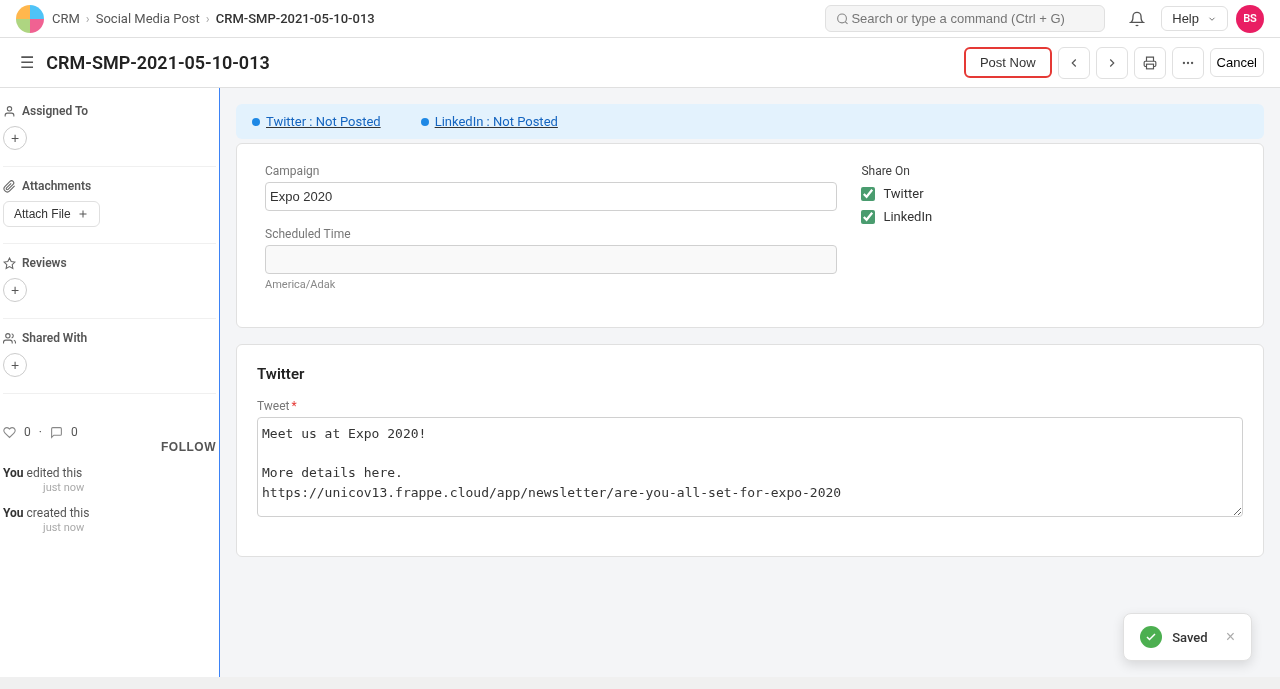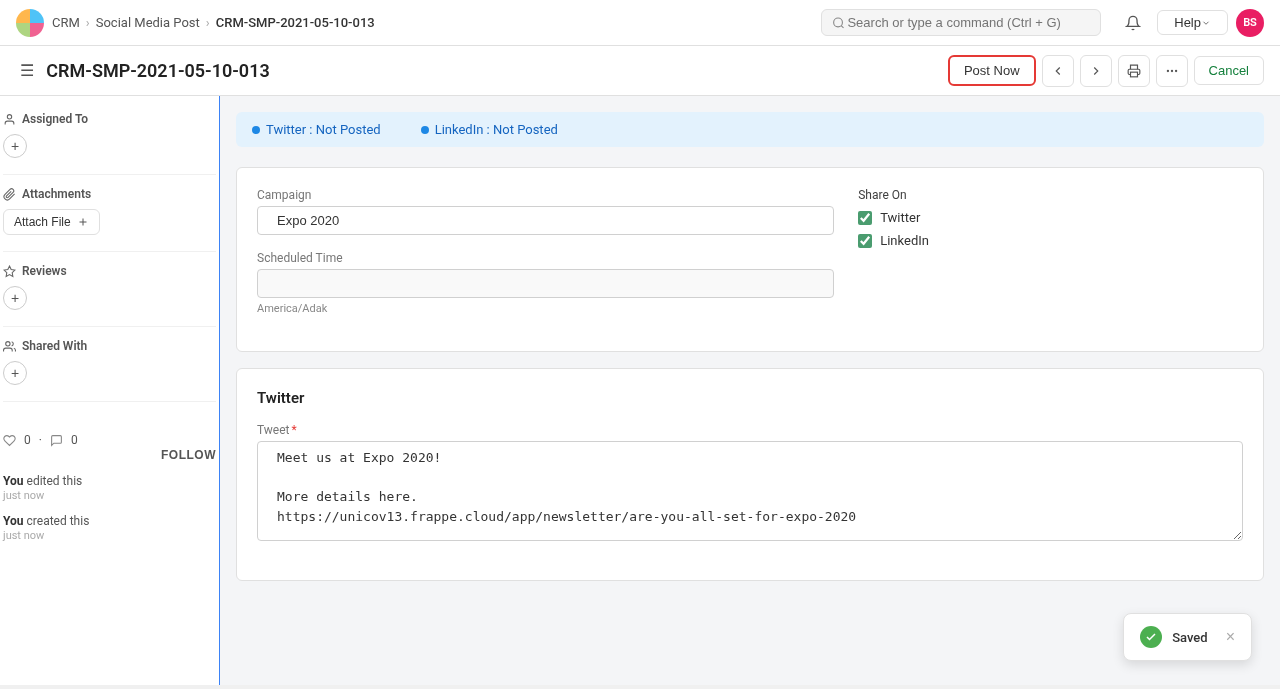--- a/index.html
+++ b/index.html
@@ -1,74 +1,74 @@
 <!DOCTYPE html>
 <html><head>
   <meta charset="utf-8">
   <style>
     * { box-sizing: border-box; margin: 0; padding: 0; }
     body { font-family: -apple-system, BlinkMacSystemFont, 'Segoe UI', Roboto, sans-serif; font-size: 13px; background: #f0f0f0; color: #333; height: 689px; overflow: hidden; }
 
     
-    .topbar { display: flex; align-items: center; background: #fff; border-bottom: 1px solid #e0e0e0; height: 46px; padding: 0 16px; gap: 8px; }
+    .topbar { display: flex; align-items: center; background: #fff; border-bottom: 1px solid #e0e0e0; height: 38px; padding: 0 16px; gap: 8px; }
     .app-logo { width: 28px; height: 28px; border-radius: 50%; background: conic-gradient(#4fc3f7 0deg 90deg, #f06292 90deg 180deg, #aed581 180deg 270deg, #ffb74d 270deg 360deg); flex-shrink: 0; }
     .breadcrumb { display: flex; align-items: center; gap: 6px; color: #666; font-size: 13px; }
     .breadcrumb-sep { color: #aaa; }
     .breadcrumb-item { color: #555; cursor: pointer; }
     .breadcrumb-current { color: #333; font-weight: 500; }
     .topbar-search { margin-left: auto; display: flex; align-items: center; background: #f5f5f5; border: 1px solid #e0e0e0; border-radius: 6px; padding: 5px 10px; gap: 2px; width: 280px; }
     .topbar-search input { border: none; background: transparent; outline: none; font-size: 13px; color: #555; width: 100%; }
     .topbar-right { display: flex; align-items: center; gap: 8px; margin-left: 8px; }
     .notif-btn { background: none; border: none; cursor: pointer; width: 32px; height: 32px; display: flex; align-items: center; justify-content: center; border-radius: 50%; }
-    .help-btn { background: none; border: 1px solid #e0e0e0; border-radius: 6px; padding: 4px 16px; cursor: pointer; display: flex; align-items: center; gap: 0; font-size: 13px; color: #333; }
+    .help-btn { background: none; border: 1px solid #e0e0e0; border-radius: 6px; padding: 4px 10px; cursor: pointer; display: flex; align-items: center; gap: 8px; font-size: 13px; color: #333; }
     .avatar { width: 28px; height: 28px; border-radius: 50%; background: #e91e63; color: #fff; font-size: 11px; font-weight: 600; display: flex; align-items: center; justify-content: center; }
 
     
     .main-wrapper { display: flex; flex-direction: column; height: calc(689px - 50px); }
     .doc-header { display: flex; align-items: center; background: #fff; border-bottom: 1px solid #e0e0e0; padding: 0 16px; height: 50px; gap: 8px; }
     .hamburger { background: none; border: none; cursor: pointer; color: #555; font-size: 16px; padding: 4px; }
     .doc-title { font-size: 18px; font-weight: 600; color: #222; flex: 1; }
     .doc-actions { display: flex; align-items: center; gap: 6px; margin-left: auto; }
     .btn-post-now { background: #fff; border: 2px solid #e53935; color: #333; border-radius: 6px; padding: 6px 14px; font-size: 13px; font-weight: 500; cursor: pointer; }
     .btn-icon { background: none; border: 1px solid #e0e0e0; border-radius: 6px; width: 32px; height: 32px; display: flex; align-items: center; justify-content: center; cursor: pointer; color: #555; }
-    .btn-cancel { background: #fff; border: 1px solid #e0e0e0; border-radius: 6px; padding: 6px 14px; font-size: 13px; cursor: pointer; color: #15803d; }
+    .btn-cancel { background: #fff; border: 1px solid #e0e0e0; border-radius: 6px; padding: 6px 6px; font-size: 13px; cursor: pointer; color: #000000; }
 
     
     .content-area { display: flex; flex: 1; overflow: hidden; }
 
     
     .sidebar { width: 220px; background: #fff; border-right: 1px solid #3b82f6; padding: 16px 3px; overflow-y: auto; flex-shrink: 0; }
     .sidebar-section { margin-bottom: 16px; }
     .sidebar-section-header { display: flex; align-items: center; gap: 6px; font-size: 12px; font-weight: 600; color: #555; margin-bottom: 8px; }
     .sidebar-section-header svg { flex-shrink: 0; }
     .sidebar-add-btn { width: 24px; height: 24px; border-radius: 50%; border: 1px solid #ccc; background: #fff; cursor: pointer; display: flex; align-items: center; justify-content: center; color: #555; font-size: 14px; }
     .attach-file-btn { display: flex; align-items: center; gap: 6px; border: 1px solid #e0e0e0; border-radius: 6px; padding: 5px 10px; background: #fff; cursor: pointer; font-size: 12px; color: #333; }
     .divider { height: 1px; background: #f0f0f0; margin: 12px 0; }
     .tags-section { margin-bottom: 16px; }
     .add-tag-link { font-size: 12px; color: #888; cursor: pointer; }
     .follow-row { display: flex; align-items: center; gap: 8px; font-size: 12px; color: #555; margin-top: 16px; }
     .follow-btn { background: none; border: none; cursor: pointer; font-size: 12px; font-weight: 600; color: #555; margin-left: auto; letter-spacing: 0.5px; margin-top: 30px; }
     .activity-item { margin-top: 12px; font-size: 12px; color: #555; }
     .activity-item strong { color: #333; }
-    .activity-time { color: #aaa; font-size: 11px; }
+    .activity-time { color: #aaa; font-size: 11px; margin-left: 40px; }
 
     
     .doc-content { flex: 1; overflow-y: auto; padding: 16px; background: #f4f5f7; }
 
     
-    .status-bar { background: #e3f2fd; border-radius: 6px; padding: 10px 16px; display: flex; align-items: center; gap: 40px; margin-bottom: 20px; }
+    .status-bar { background: #e3f2fd; border-radius: 6px; padding: 10px 16px; display: flex; align-items: center; gap: 40px; margin-bottom: 4px; text-decoration: underline; }
     .status-item { display: flex; align-items: center; gap: 6px; font-size: 13px; color: #1565c0; cursor: pointer; }
     .status-dot { width: 8px; height: 8px; border-radius: 50%; background: #1e88e5; flex-shrink: 0; }
 
     
     .form-card { background: #fff; border-radius: 6px; border: 1px solid #e0e0e0; padding: 20px; margin-bottom: 16px; }
-    .form-row { display: flex; gap: 24px; }
+    .form-row { display: flex; gap: 24px; margin-left: 8px; }
     .form-group { flex: 1; margin-bottom: 16px; }
     .form-group label { display: block; font-size: 12px; color: #777; margin-bottom: 4px; }
-    .form-group input, .form-group textarea { width: 100%; border: 1px solid #d0d0d0; border-radius: 4px; padding: 6px 19px; font-size: 13px; color: #333; outline: none; background: #fff; }
+    .form-group input, .form-group textarea { width: 100%; border: 1px solid #d0d0d0; border-radius: 4px; padding: 6px 4px; font-size: 13px; color: #333; outline: none; background: #fff; }
     .form-group input[readonly] { background: #f9f9f9; }
     .timezone-label { font-size: 11px; color: #888; margin-top: 4px; }
     .share-on-section { flex: 1; }
     .share-on-title { font-size: 12px; color: #404040; margin-bottom: 8px; }
     .checkbox-item { display: flex; align-items: center; gap: 8px; margin-bottom: 8px; font-size: 13px; color: #333; }
     .checkbox-item input[type="checkbox"] { width: 14px; height: 14px; accent-color: #4a9c6f; cursor: pointer; }
 
     
     .section-card { background: #fff; border-radius: 6px; border: 1px solid #e0e0e0; padding: 20px; margin-bottom: 16px; }
     .section-title { font-size: 15px; font-weight: 600; color: #222; margin-bottom: 16px; }

